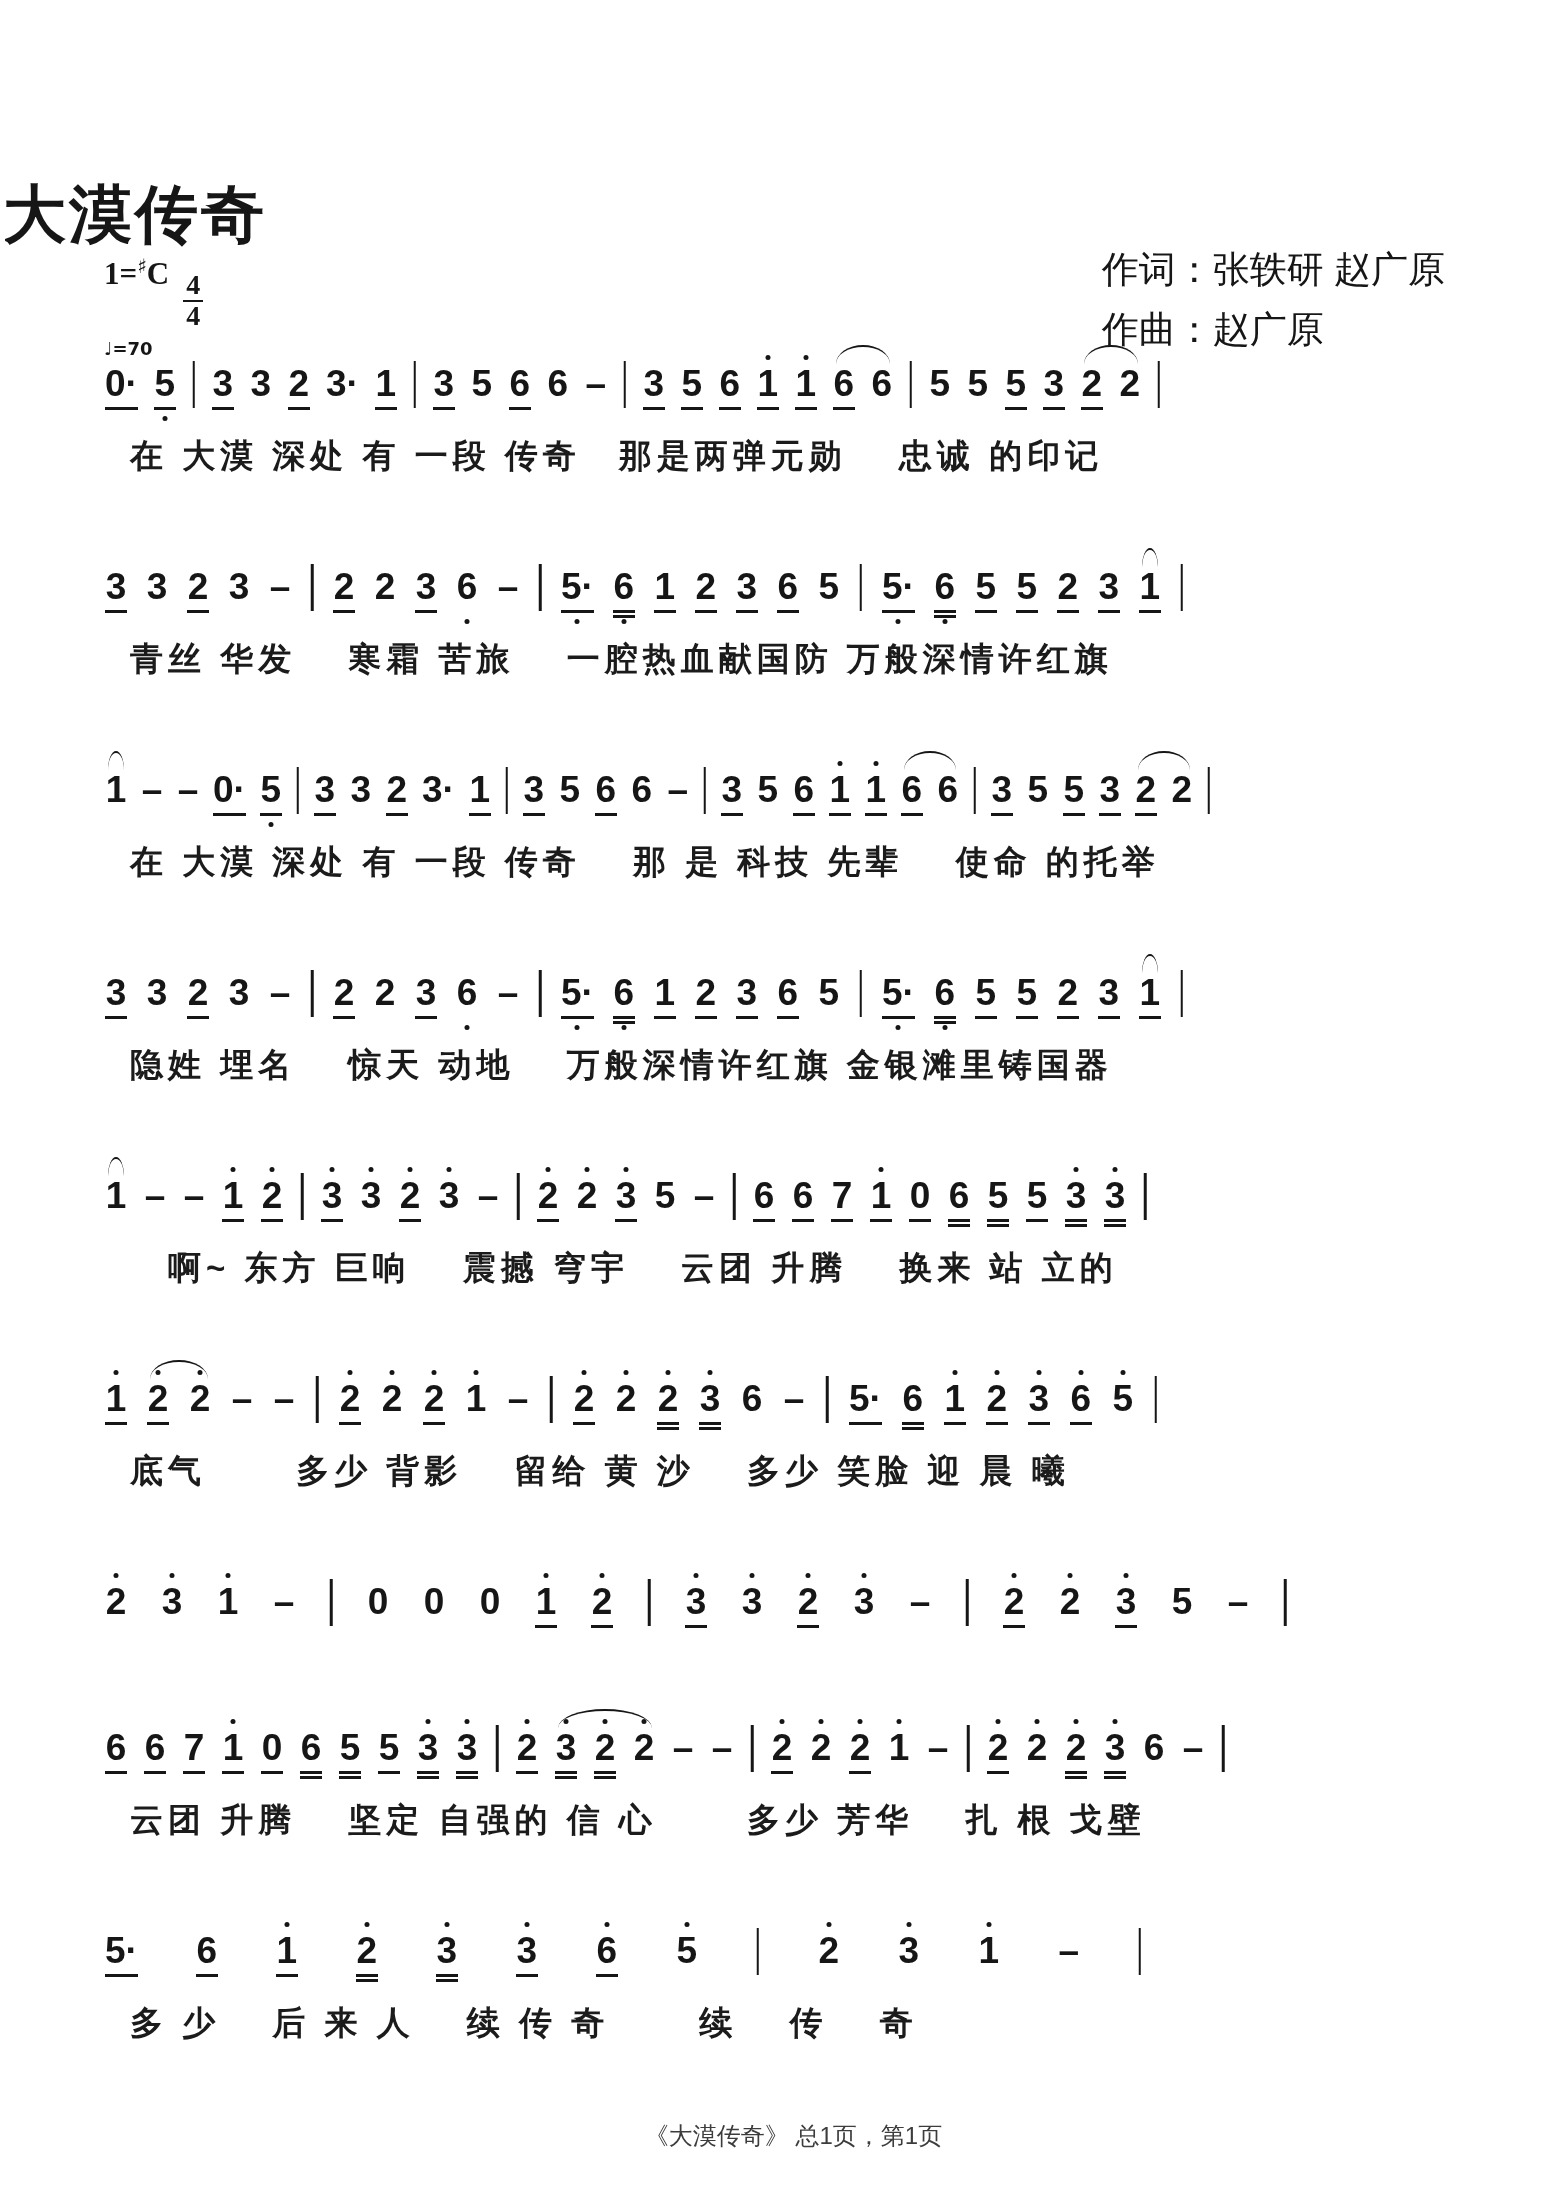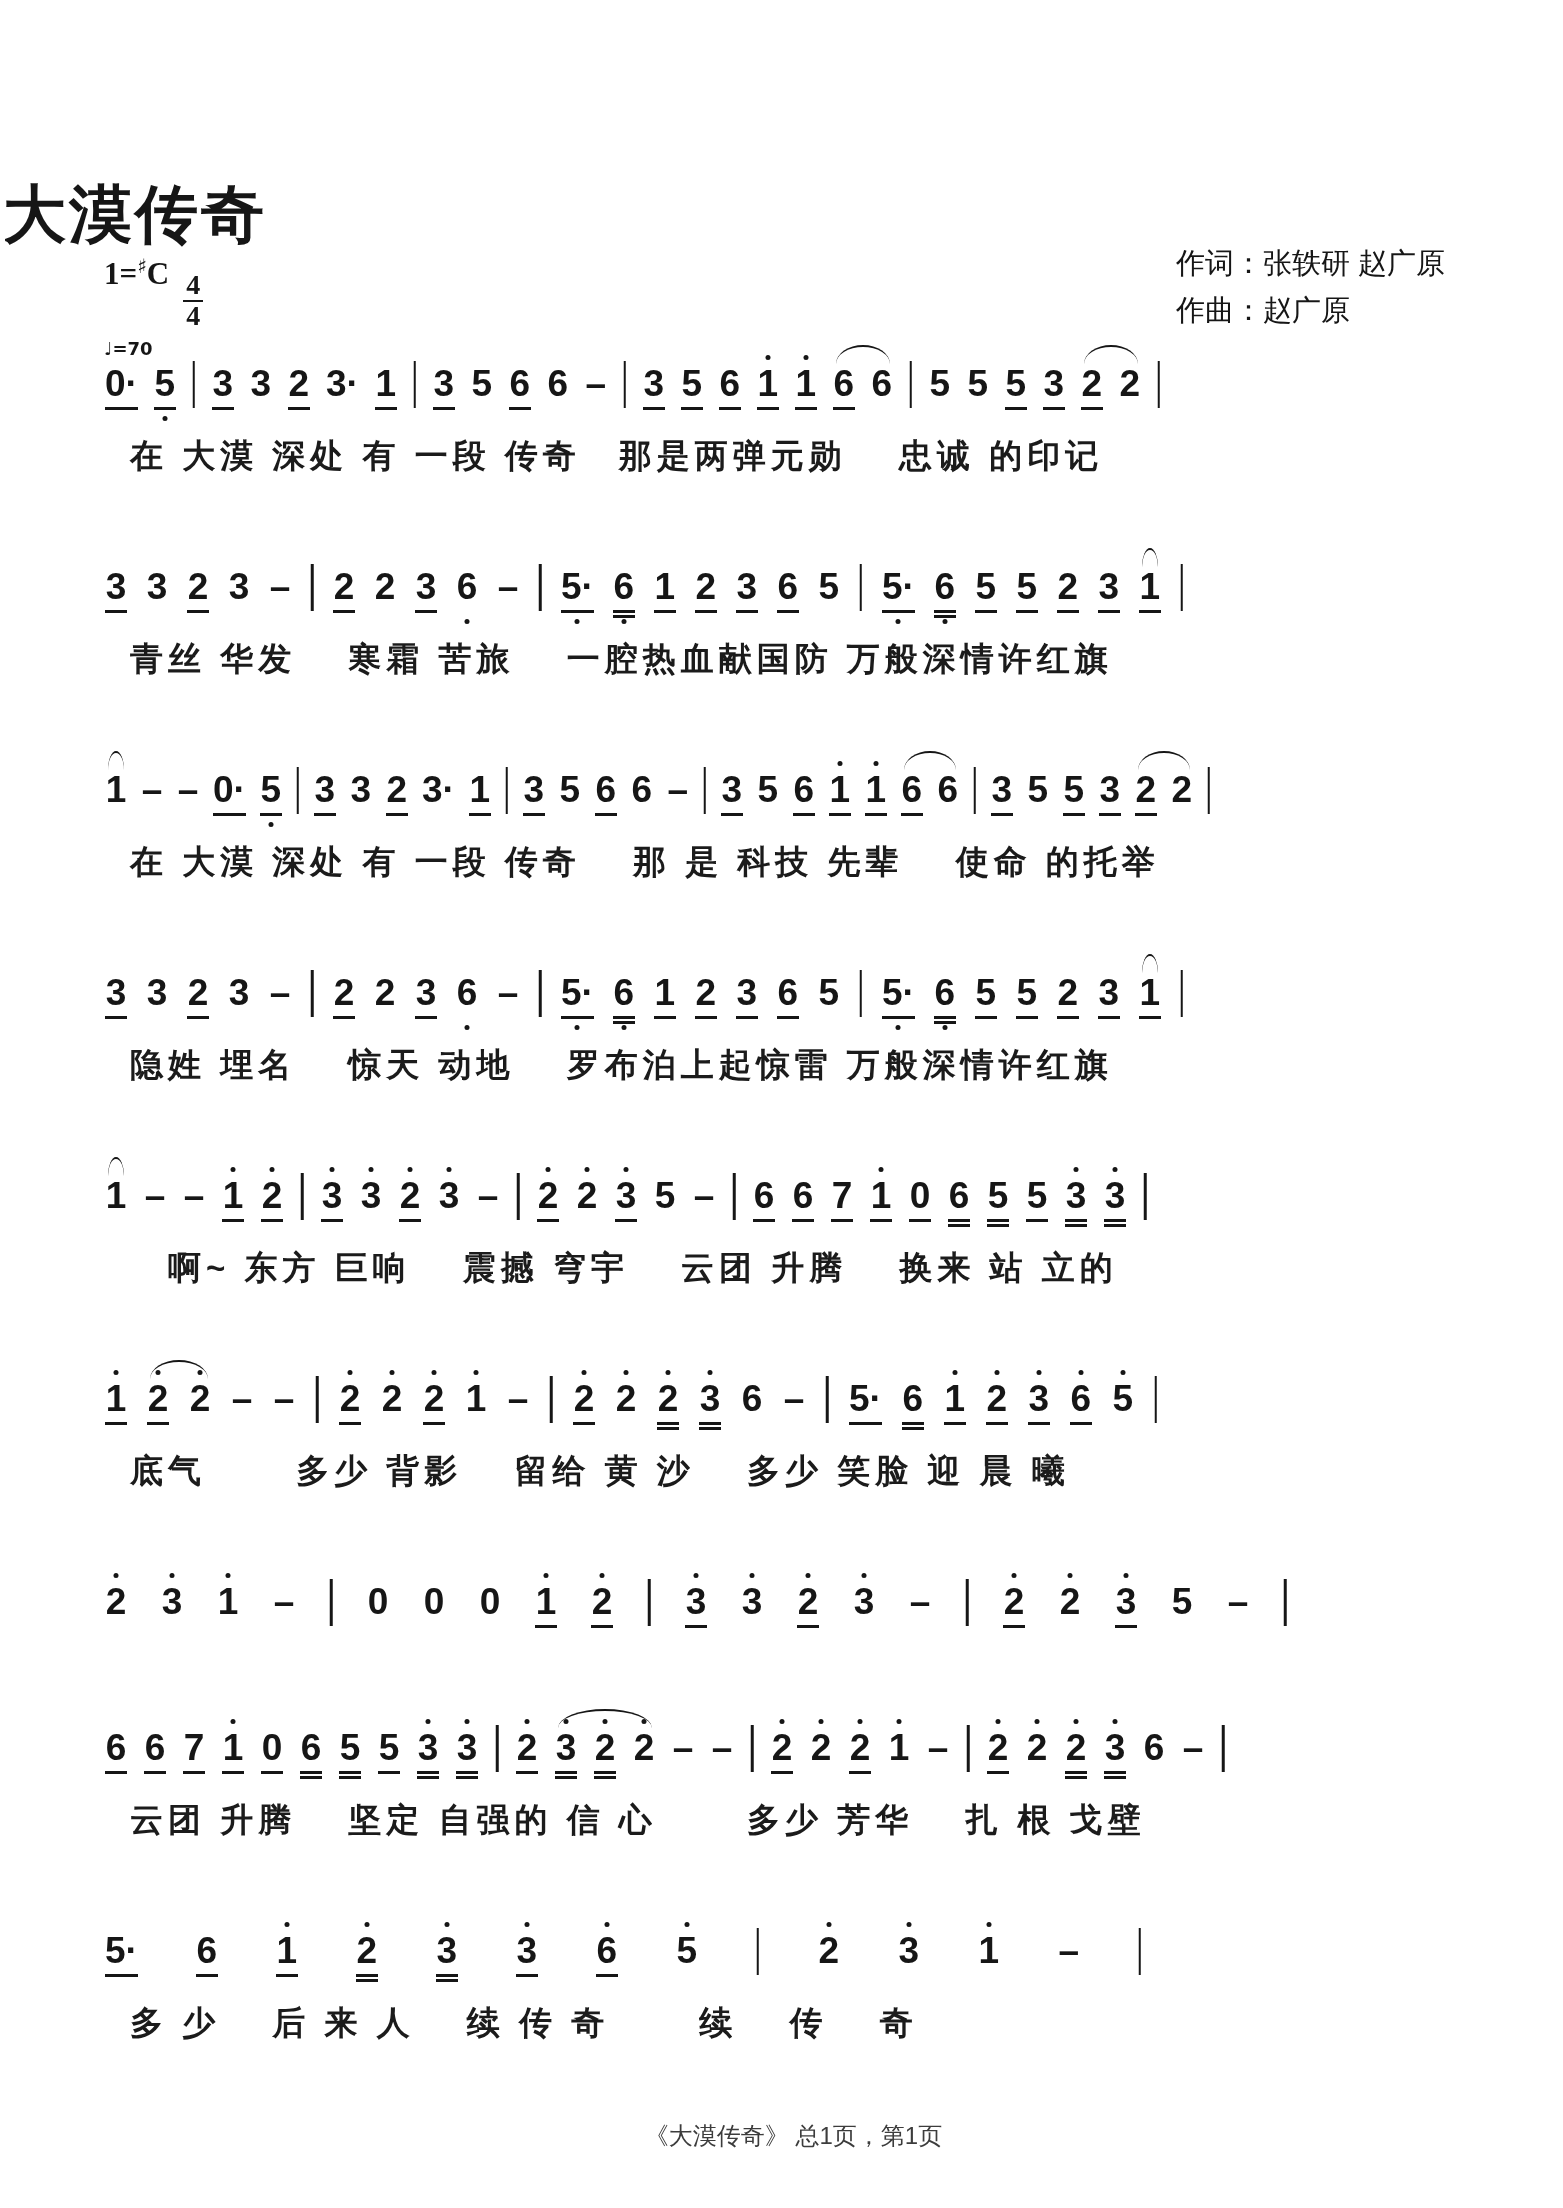--- a/index.html
+++ b/index.html
@@ -10,21 +10,21 @@
     font-family:"Liberation Sans", sans-serif;
   }
   
   .header { position:relative; height:342px; }
   .title {
     position:absolute; top:172px; left:3px; width:100%;
     text-align:left; font-size:63px; font-weight:700; letter-spacing:3px;
   }
   .meta {
     position:absolute; top:240px; right:118px;
-    font-size:29px; line-height:1.62; text-align:left; font-weight:500;
+    font-size:37px; line-height:1.62; text-align:left; font-weight:500;
   }
   .keysig {
     position:absolute; left:104px; top:254px;
     font-family:"Liberation Serif", serif; font-weight:700; font-size:31px;
   }
   .keysig .sharp { font-size:20px; vertical-align:super; font-family:"DejaVu Sans", sans-serif; }
   .frac { display:inline-flex; flex-direction:column; align-items:center; vertical-align:-10px; margin-left:14px; line-height:0.95; font-size:28px; }
   .frac .num { border-bottom:2.5px solid #161616; padding:0 3px 1px; }
   .frac .den { padding-top:1px; }
   .tempo { margin-top:8px; font-size:18px; font-family:"DejaVu Sans", sans-serif; font-weight:700; }
@@ -268,21 +268,21 @@
           <span class="tok"><span class="digit">5</span><span class="u1"></span></span>
           <span class="tok"><span class="digit">2</span><span class="u1"></span></span>
           <span class="tok"><span class="digit">3</span><span class="u1"></span></span>
           <span class="slur">
             <span class="tok"><span class="digit">1</span><span class="u1"></span></span>
           </span>
           <span class="tok tok-bar">
             <span class="bar-line"></span>
           </span>
         </div>
-        <div class="lyrics-row">隐姓 埋名　 惊天 动地　 罗布泊上起惊雷 万般深情许红旗</div>
+        <div class="lyrics-row">隐姓 埋名　 惊天 动地　 万般深情许红旗 金银滩里铸国器</div>
       </div>
       <div class="music-line">
         <div class="notes-row">
           <span class="slur">
             <span class="tok"><span class="digit">1</span></span>
           </span>
           <span class="tok"><span class="digit">–</span></span>
           <span class="tok"><span class="digit">–</span></span>
           <span class="tok"><span class="hdot"></span><span class="digit">1</span><span class="u1"></span></span>
           <span class="tok"><span class="hdot"></span><span class="digit">2</span><span class="u1"></span></span>

